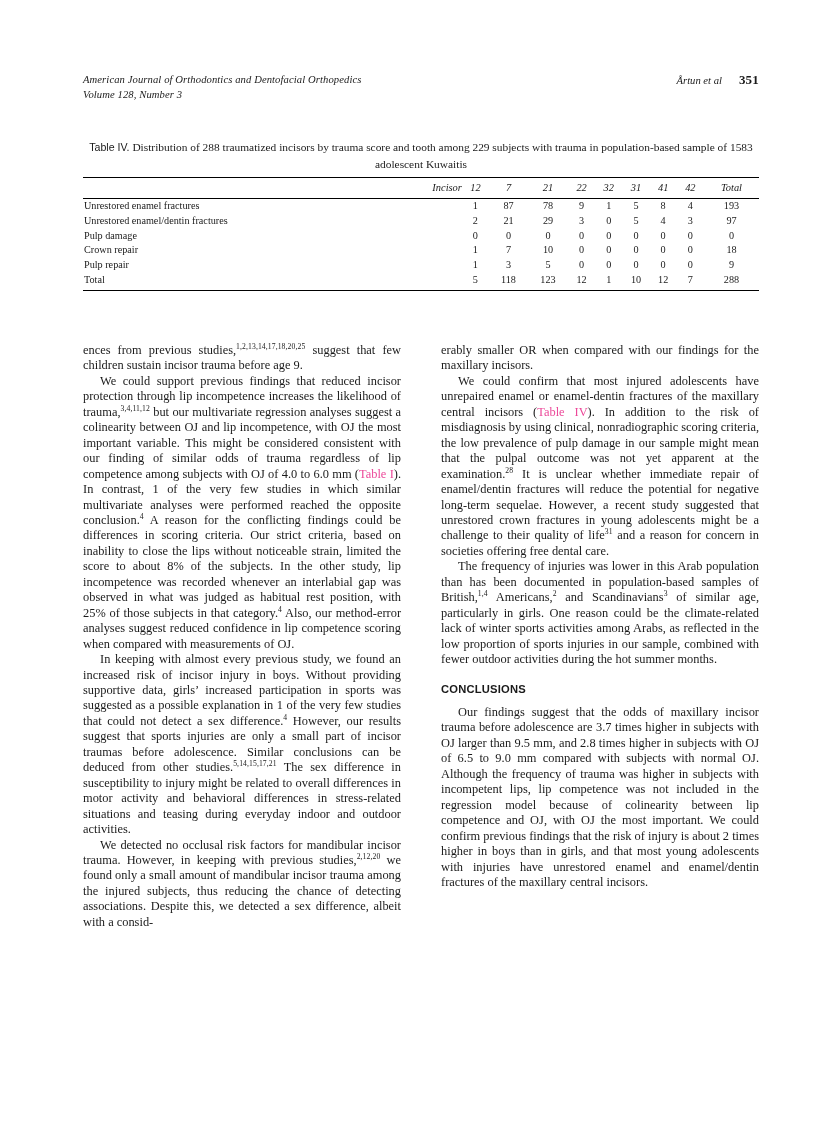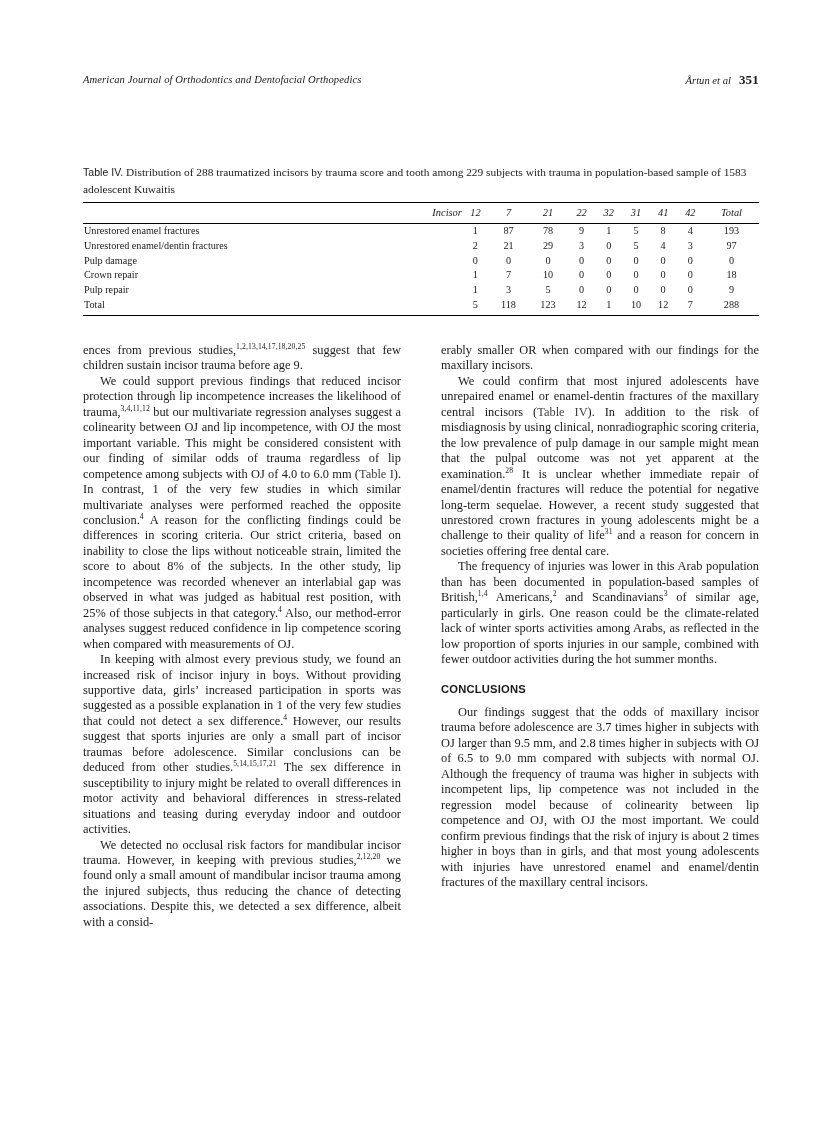--- a/index.html
+++ b/index.html
@@ -47,37 +47,36 @@
     white-space: nowrap;
     font-size: 10.6px;
     line-height: 15px;
   }
   .runhead-right .authors {
     font-style: italic;
   }
   .runhead-right .pageno {
     font-weight: bold;
     font-size: 13px;
-    margin-left: 8px;
+    margin-left: 17px;
     letter-spacing: 0.2px;
   }
 
   
   .table-block {
     position: absolute;
     left: 83px;
     top: 127px;
     width: 676px;
   }
   .table-caption {
     font-size: 11.4px;
     line-height: 16.5px;
     margin-bottom: 5px;
-    text-align: left;
-    margin-top: 25px;
+    text-align: center;
   }
   .table-caption .tbl-label {
     font-family: "Liberation Sans", sans-serif;
     font-size: 10.6px;
     font-weight: normal;
   }
   table.data {
     width: 100%;
     border-collapse: collapse;
     font-size: 10.2px;
@@ -134,39 +133,40 @@
   }
   .col p.noindent { text-indent: 0; }
   .col p.afterhead { text-indent: 17px; margin-top: 8px; }
   sup {
     font-size: 0.62em;
     vertical-align: super;
     line-height: 0;
     letter-spacing: 0.1px;
   }
   .xref {
-    color: #404040;
+    color: #ec4899;
   }
   h2.section {
     font-family: "Liberation Sans", sans-serif;
     font-size: 11.2px;
     font-weight: bold;
     letter-spacing: 0.2px;
     margin: 14px 0 2px 0;
     text-align: left;
   }
 </style>
 </head>
 <body>
 
 <div class="page">
 
   <div class="runhead">
     <div class="runhead-left">
       <span>American Journal of Orthodontics and Dentofacial Orthopedics</span>
+      <span class="line2">Volume 128, Number 3</span>
     </div>
     <div class="runhead-right">
       <span class="authors">Årtun et al</span><span class="pageno">351</span>
     </div>
   </div>
 
   <div class="table-block">
     <div class="table-caption">
       <span class="tbl-label">Table IV.</span>
       <span>Distribution of 288 traumatized incisors by trauma score and tooth among 229 subjects with trauma in population-based sample of 1583 adolescent Kuwaitis</span>

